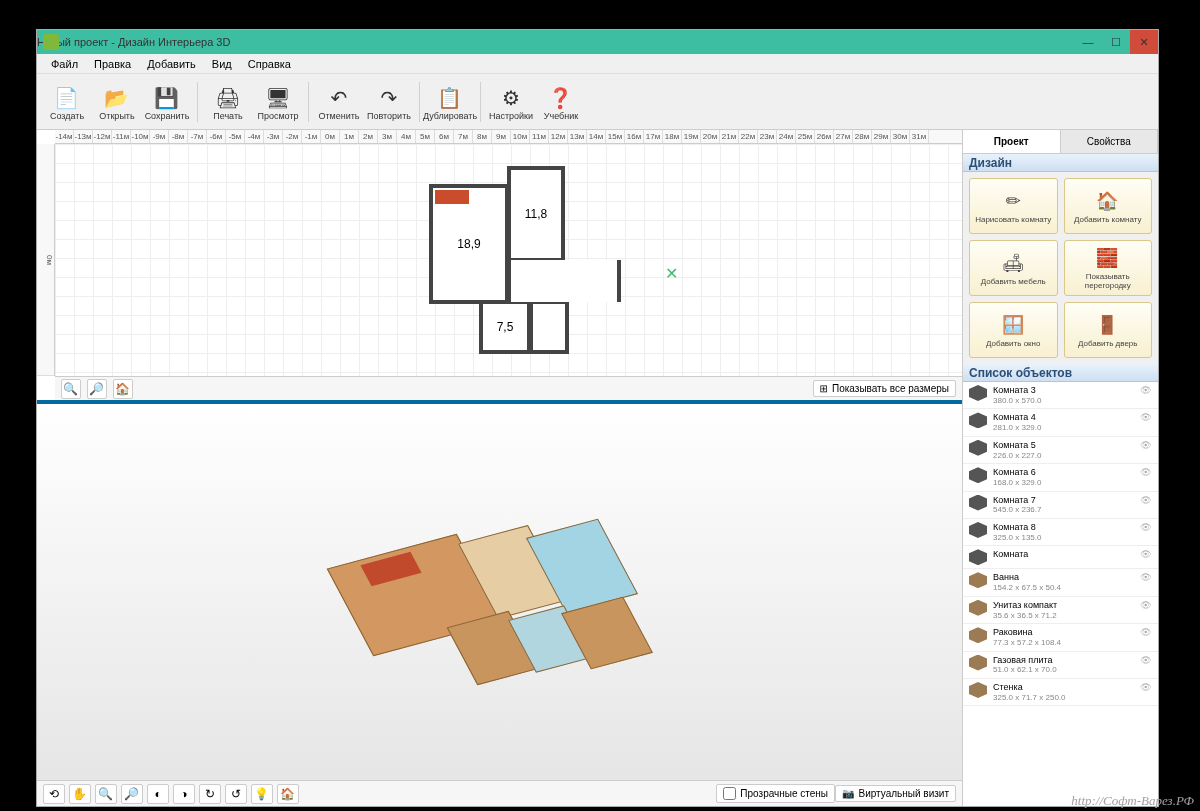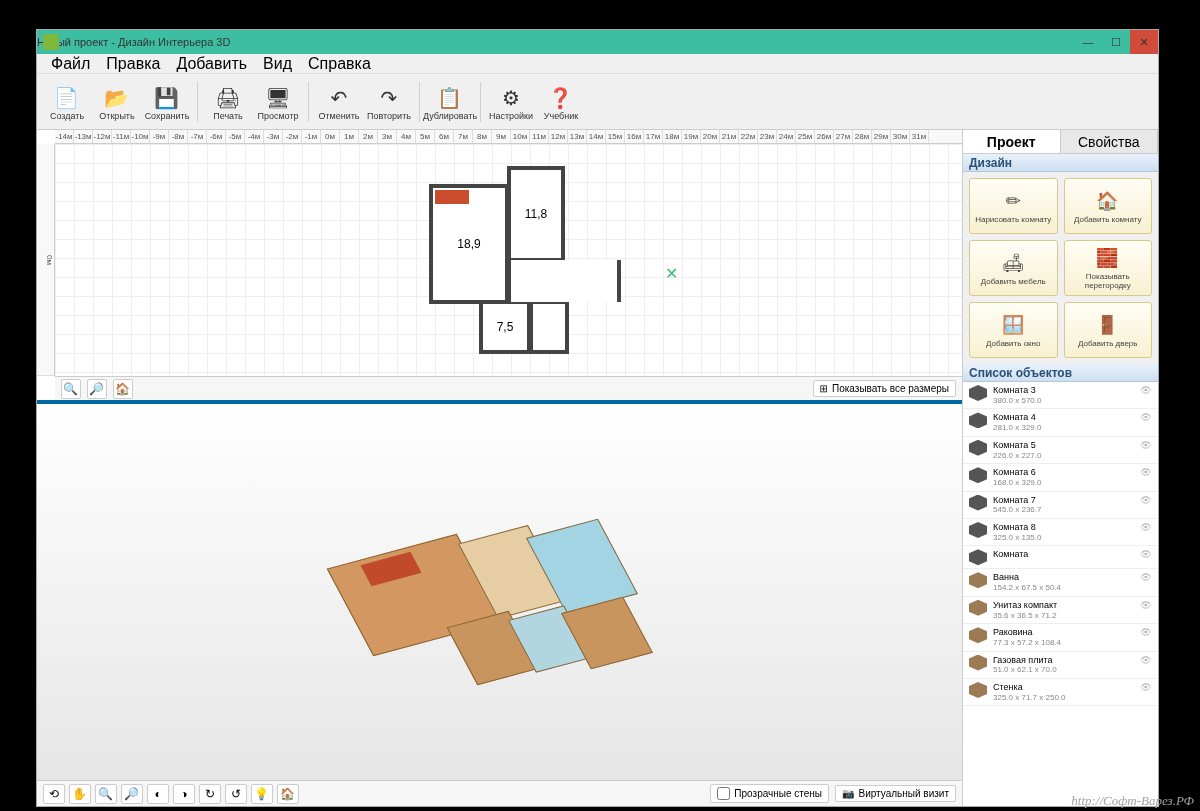--- a/index.html
+++ b/index.html
@@ -3,21 +3,21 @@
 <meta charset="utf-8">
 <style>
 * { box-sizing: border-box; margin: 0; padding: 0; font-family: Tahoma, Arial, sans-serif; }
 body { background: #000; width: 1200px; height: 811px; overflow: hidden; position: relative; }
 .outer { position: absolute; left: 36px; top: 29px; width: 1123px; height: 778px; background: #f0f0f0; border: 1px solid #aaa; display: flex; flex-direction: column; }
 .titlebar { height: 24px; background: #3dbea3; display: flex; align-items: center; justify-content: flex-start; position: relative; color: #333; font-size: 11px; }
 .titlebar .ctrls { position: absolute; right: 0; top: 0; display: flex; height: 24px; }
 .titlebar .ctrls div { width: 28px; height: 100%; display: flex; align-items: center; justify-content: center; font-size: 11px; color: #333; }
 .titlebar .close { background: #d04b3a; color: #fff; }
 .titlebar .app-icon { position: absolute; left: 6px; top: 4px; width: 16px; height: 16px; background: #7fb83a; border-radius: 2px; }
-.menubar { height: 20px; background: #f0f0f0; display: flex; align-items: center; padding: 0 6px; font-size: 16px; border-bottom: 1px solid #ddd; }
+.menubar { height: 20px; background: #f0f0f0; display: flex; align-items: center; padding: 0 6px; font-size: 11px; border-bottom: 1px solid #ddd; }
 .menubar span { padding: 2px 8px; }
 .toolbar { height: 56px; background: #f0f0f0; display: flex; align-items: flex-start; padding: 4px 6px 0 6px; border-bottom: 1px solid #ccc; gap: 2px; }
 .tbtn { display: flex; flex-direction: column; align-items: center; justify-content: center; width: 48px; height: 50px; font-size: 9px; color: #333; cursor: pointer; border: 1px solid transparent; border-radius: 3px; }
 .tbtn .ico { width: 28px; height: 26px; display: flex; align-items: center; justify-content: center; font-size: 20px; }
 .tsep { width: 1px; height: 40px; background: #d0d0d0; margin: 4px 4px 0 4px; }
 .content { flex: 1; display: flex; overflow: hidden; }
 .main { flex: 1; display: flex; flex-direction: column; overflow: hidden; }
 .top2d { height: 274px; position: relative; background: #fff; border-bottom: 4px solid #0369a1; }
 .hruler { position: absolute; left: 18px; top: 0; right: 0; height: 14px; background: #f8f8f8; border-bottom: 1px solid #ccc; font-size: 8px; display: flex; overflow: hidden; }
 .hruler span { flex: 0 0 19px; border-right: 1px solid #ddd; text-align: center; color: #555; line-height: 14px; }
@@ -27,25 +27,25 @@
 .floorplan { position: absolute; left: 374px; top: 16px; width: 200px; height: 200px; }
 .fp { position: absolute; border: 4px solid #444; background: #fff; display: flex; align-items: center; justify-content: center; font-size: 12px; color: #000000; }
 .tool2d { position: absolute; left: 18px; bottom: 0; height: 24px; right: 0; background: #f6f6f6; border-top: 1px solid #ccc; display: flex; align-items: center; padding: 0 6px; gap: 6px; font-size: 11px; }
 .tool2d .ib { width: 20px; height: 20px; border: 1px solid #ccc; background: #fff; display: flex; align-items: center; justify-content: center; font-size: 12px; border-radius: 2px; cursor: pointer; }
 .tool2d .right-btn { margin-left: auto; border: 1px solid #ccc; background: #fff; padding: 2px 6px; display: flex; align-items: center; gap: 4px; border-radius: 2px; font-size: 10px; }
 .bot3d { flex: 1; background: linear-gradient(#fff, #e4e4e4); position: relative; }
 .view3d { position: absolute; left: 50%; top: 50%; transform: translate(-50%, -50%); width: 360px; height: 260px; }
 .iso-room { position: absolute; background: #c9915f; border: 1px solid #8a6433; transform: skewY(-15deg) skewX(25deg); }
 .tool3d { position: absolute; left: 0; bottom: 0; right: 0; height: 26px; background: #f6f6f6; border-top: 1px solid #ccc; display: flex; align-items: center; padding: 0 6px; gap: 4px; font-size: 11px; }
 .tool3d .ib { width: 22px; height: 20px; border: 1px solid #ccc; background: #fff; display: flex; align-items: center; justify-content: center; font-size: 12px; border-radius: 2px; cursor: pointer; }
-.tool3d .right { margin-left: auto; display: flex; gap: 6px; align-items: center; }
+.tool3d .right { margin-left: auto; display: flex; align-items: center; }
 .tool3d .tag { border: 1px solid #ccc; background: #fff; padding: 2px 6px; border-radius: 2px; display: flex; align-items: center; gap: 4px; font-size: 10px; }
 .sidebar { width: 196px; background: #f0f0f0; border-left: 1px solid #ccc; display: flex; flex-direction: column; font-size: 10px; }
 .tabs { display: flex; height: 24px; border-bottom: 1px solid #ccc; }
-.tabs div { flex: 1; display: flex; align-items: center; justify-content: center; font-size: 14px; background: #e8e8e8; border-right: 1px solid #ccc; }
+.tabs div { flex: 1; display: flex; align-items: center; justify-content: center; font-size: 10px; background: #e8e8e8; border-right: 1px solid #ccc; }
 .tabs div.active { background: #fff; font-weight: bold; }
 .sec-head { height: 18px; background: linear-gradient(#e9f2fc, #cddff1); border-bottom: 1px solid #b3c7db; display: flex; align-items: center; padding: 0 6px; font-size: 12px; font-weight: bold; color: #2b4f76; }
 .design-grid { display: grid; grid-template-columns: 1fr 1fr; gap: 6px; padding: 6px; }
 .dg-btn { height: 56px; border: 1px solid #d9c888; background: linear-gradient(#fffef6, #f8f0d0); display: flex; flex-direction: column; align-items: center; justify-content: center; font-size: 8px; text-align: center; border-radius: 3px; cursor: pointer; color: #444; }
 .dg-btn .ic { width: 24px; height: 24px; display: flex; align-items: center; justify-content: center; font-size: 18px; margin-bottom: 2px; }
 .obj-list { flex: 1; overflow: auto; background: #fff; }
 .obj-item { display: flex; align-items: flex-start; padding: 3px 6px; border-bottom: 1px solid #eee; gap: 6px; font-size: 9px; cursor: pointer; }
 .obj-item .oico { width: 18px; height: 16px; background: #666; clip-path: polygon(50% 0, 100% 25%, 100% 75%, 50% 100%, 0 75%, 0 25%); }
 .obj-item .txt { flex: 1; line-height: 1.2; }
 .obj-item .dim { color: #888; font-size: 8px; }

